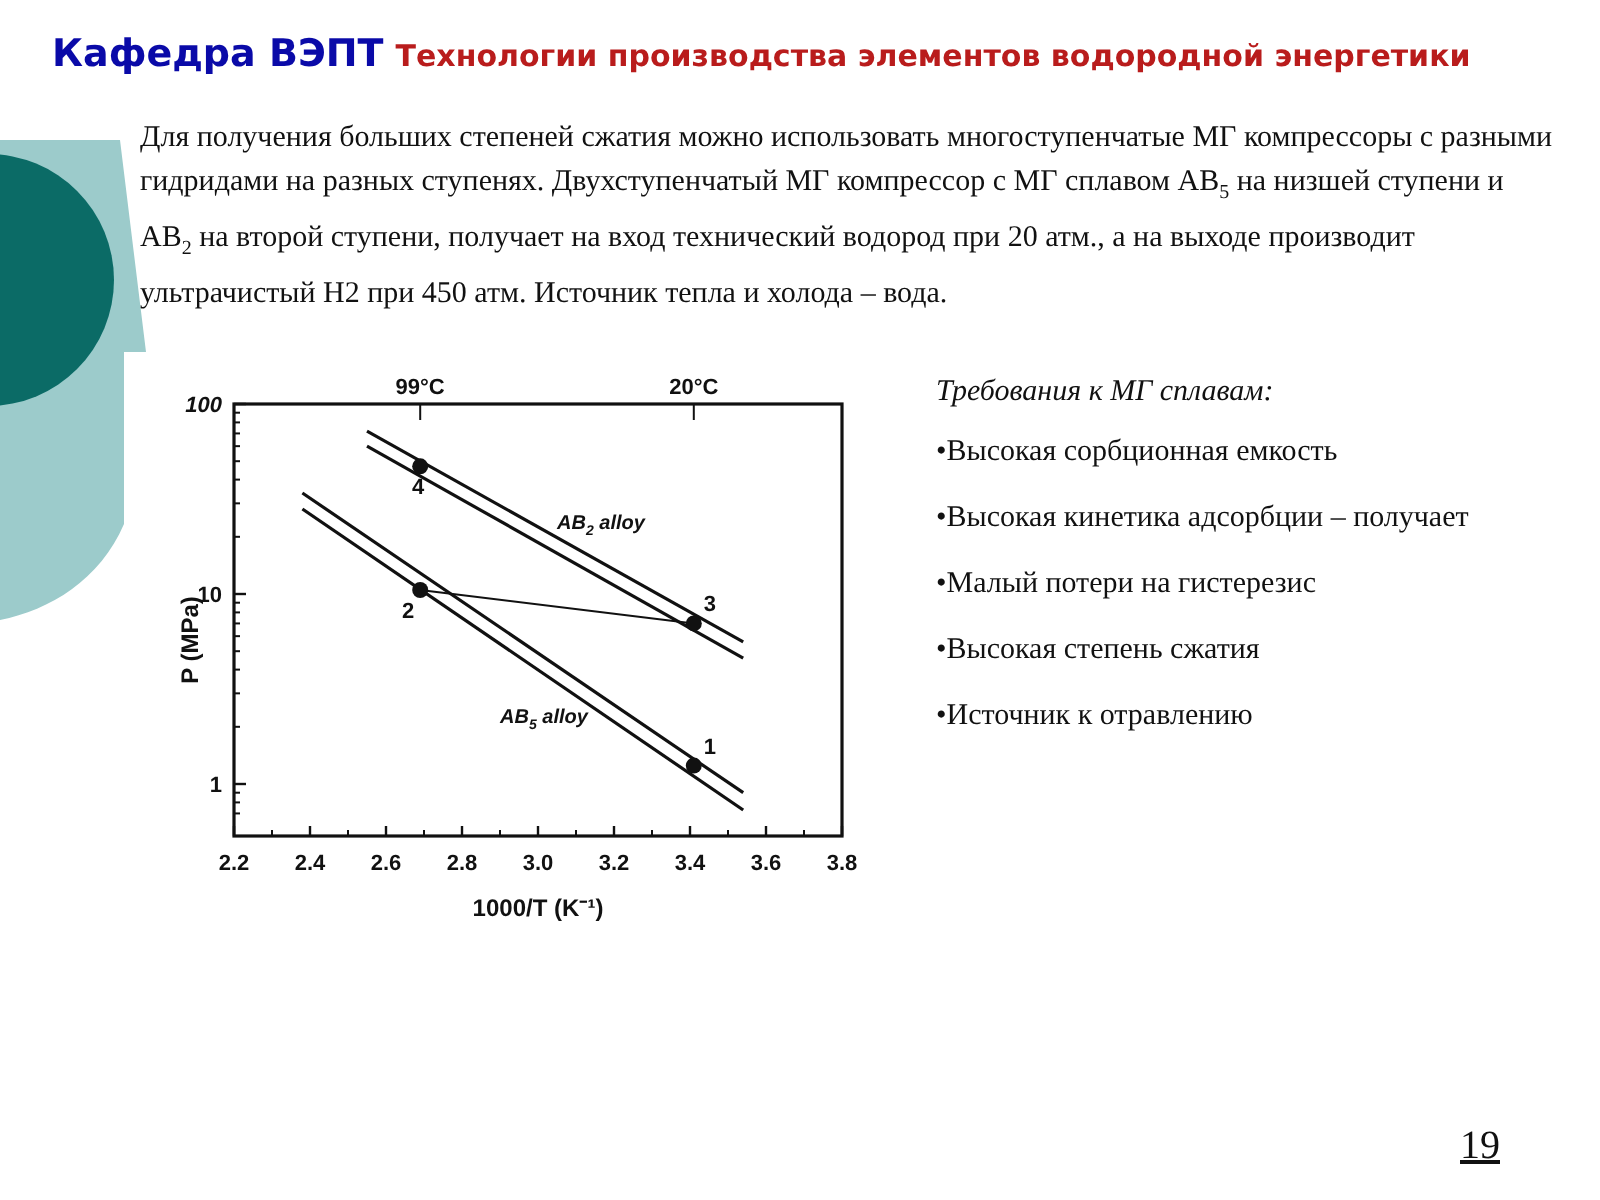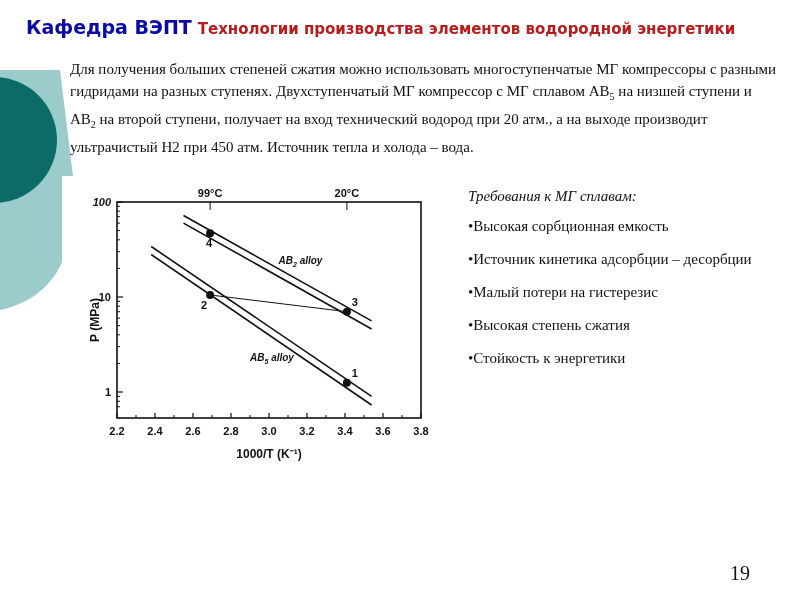--- a/index.html
+++ b/index.html
@@ -8,21 +8,21 @@
   .title { position: absolute; left: 26px; top: 16px; white-space: nowrap; font-family: "DejaVu Sans", sans-serif; }
   .title .dept { color: #0a0aa8; font-size: 19px; font-weight: bold; }
   .title .subj { color: #b91c1c; font-size: 15px; font-weight: bold; margin-left: 6px; }
   .intro { position: absolute; left: 70px; top: 58px; width: 710px; font-size: 15px; line-height: 22px; color: #111; }
   .intro p { margin: 0; }
   .chart { position: absolute; left: 80px; top: 180px; width: 370px; height: 290px; }
   .req { position: absolute; left: 468px; top: 188px; width: 290px; font-size: 15px; color: #111; }
   .req .req-title { margin: 0 0 12px 0; font-style: italic; }
   .req ul { list-style: none; margin: 0; padding: 0; }
   .req li { margin-bottom: 14px; line-height: 19px; }
-  .page-num { position: absolute; left: 730px; top: 562px; font-size: 20px; color: #111; }
+  .page-num { position: absolute; left: 730px; top: 562px; font-size: 20px; color: #111; text-decoration: underline; }
   svg text { font-family: "Liberation Sans", sans-serif; }
 </style>
 </head>
 <body>
 
 <svg class="deco" viewBox="0 0 120 330">
   <path d="M0,70 L60,70 L73,176 L62,176 L62,262 C50,290 25,305 0,310 Z" fill="#9ccbcb"></path>
   <circle cx="-6" cy="140" r="63" fill="#0b6b66"></circle>
 </svg>
 
@@ -109,20 +109,20 @@
       <text x="209.09999999999997" y="247.15070349610684" font-size="11" font-weight="bold" text-anchor="middle" fill="#111">4</text>
       <text x="278.5" y="264.46984532189043" font-size="10" font-weight="bold" font-style="italic" fill="#111">AB<tspan font-size="7" dy="3">2</tspan><tspan dy="-3"> alloy</tspan></text>
       <text x="249.99999999999997" y="361.38916700027767" font-size="10" font-weight="bold" font-style="italic" fill="#111">AB<tspan font-size="7" dy="3">5</tspan><tspan dy="-3"> alloy</tspan></text>
     </g>
 </svg>
 
 <div class="req">
   <p class="req-title">Требования к МГ сплавам:</p>
   <ul>
     <li>•Высокая сорбционная емкость</li>
-    <li>•Источник кинетика адсорбции – десорбции</li>
+    <li>•Высокая кинетика адсорбции – получает</li>
     <li>•Малый потери на гистерезис</li>
     <li>•Высокая степень сжатия</li>
-    <li>•Стойкость к энергетики</li>
+    <li>•Источник к отравлению</li>
   </ul>
 </div>
 
 <div class="page-num">19</div>
 
 </body></html>

